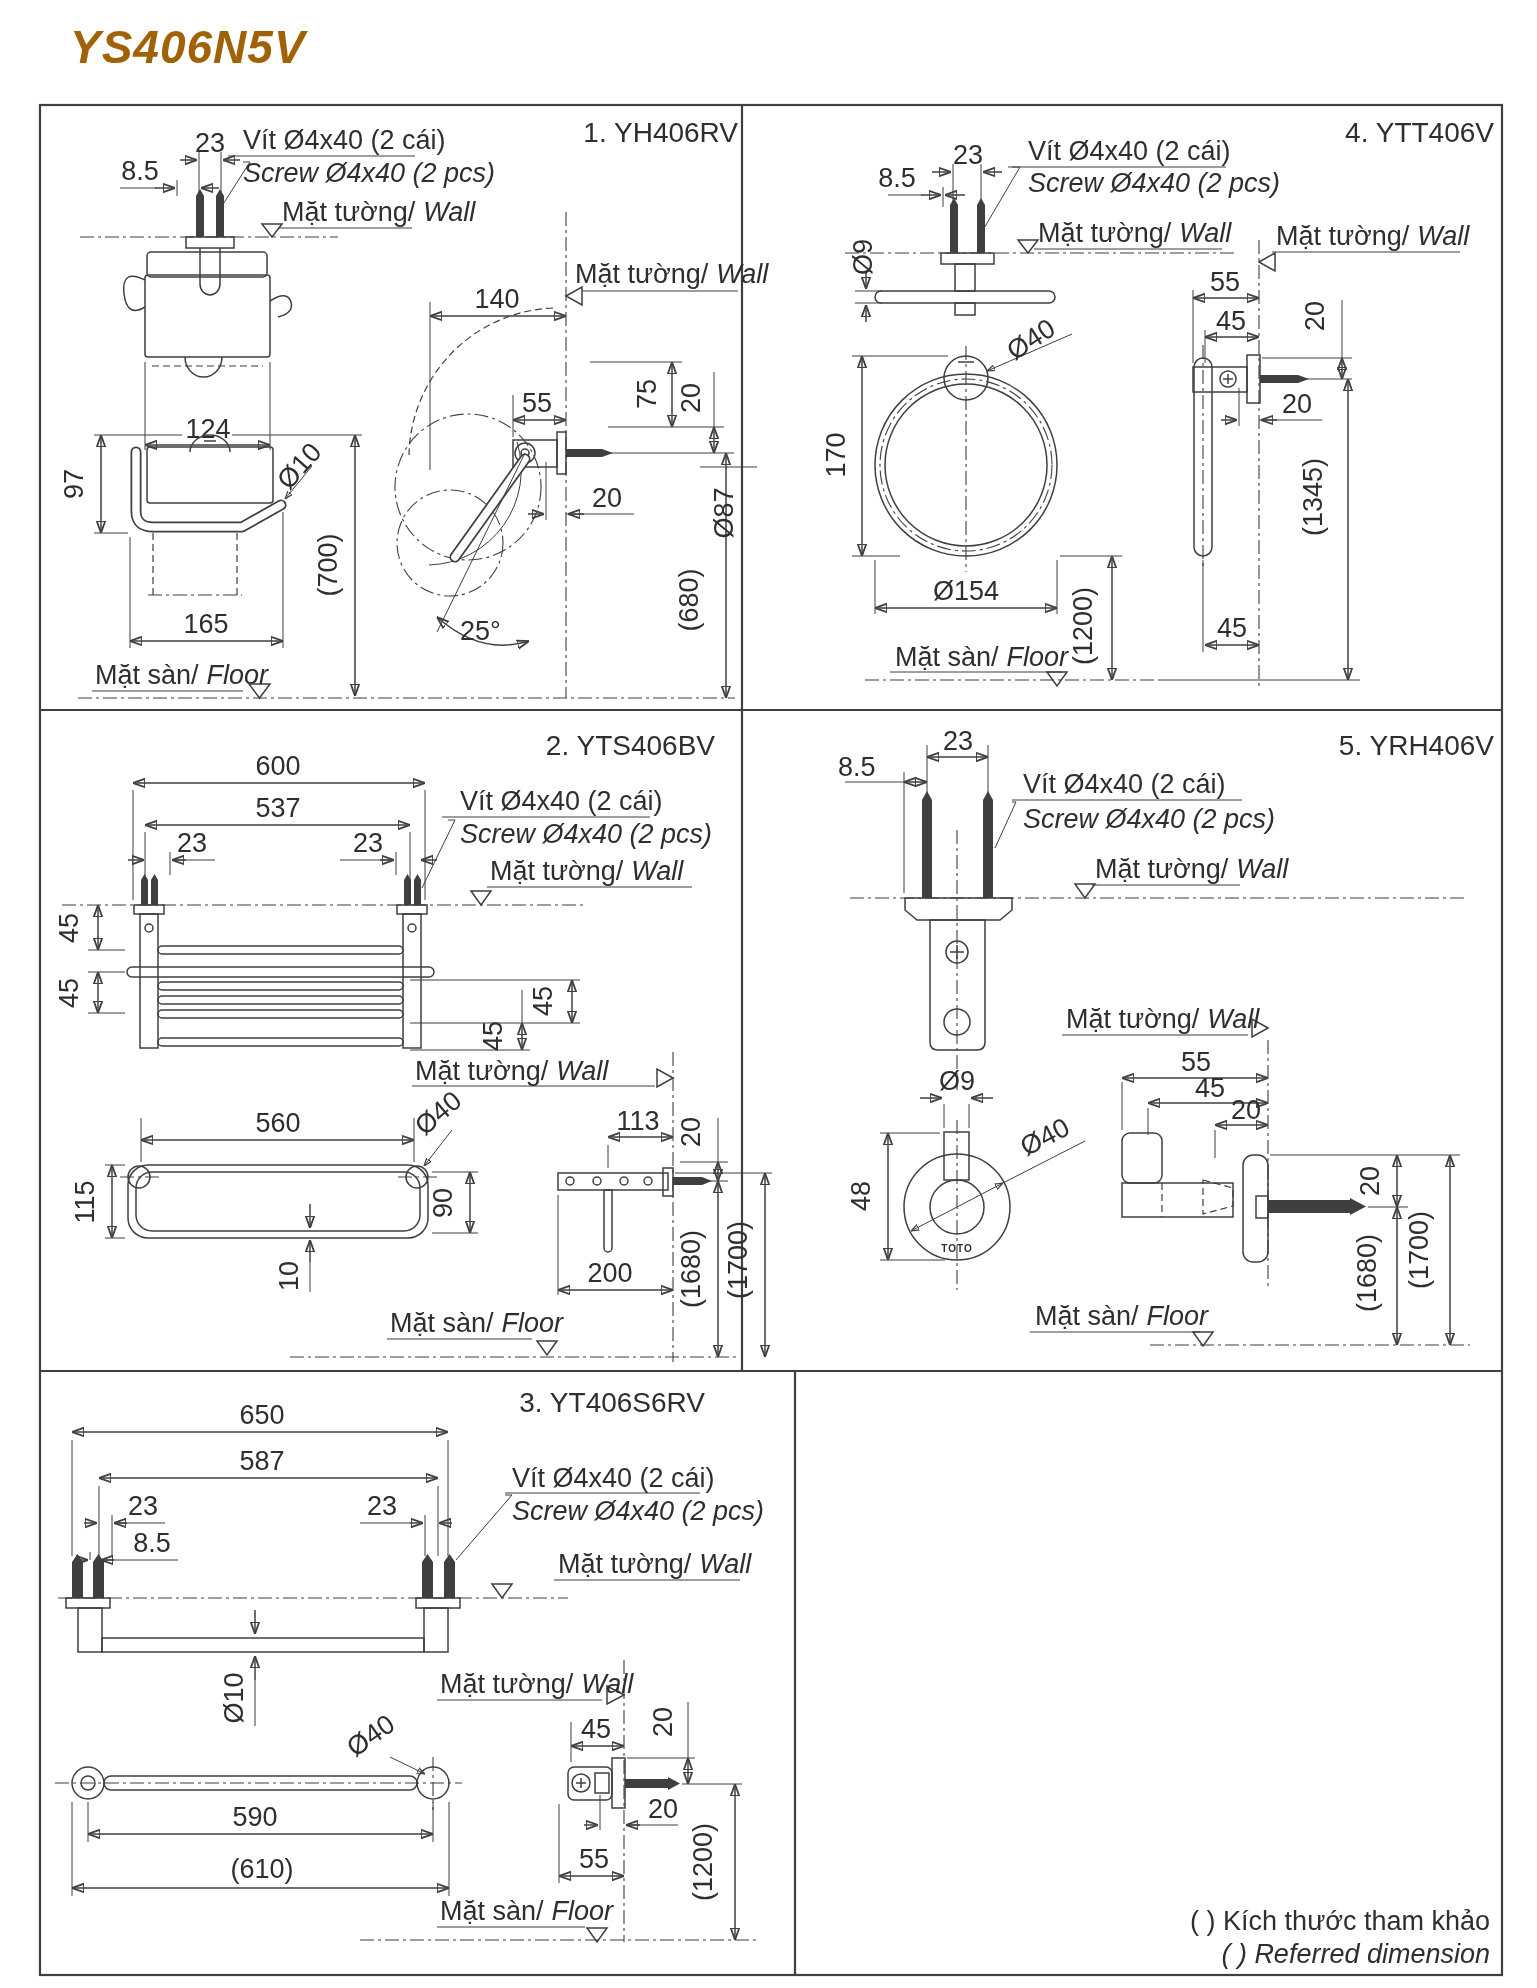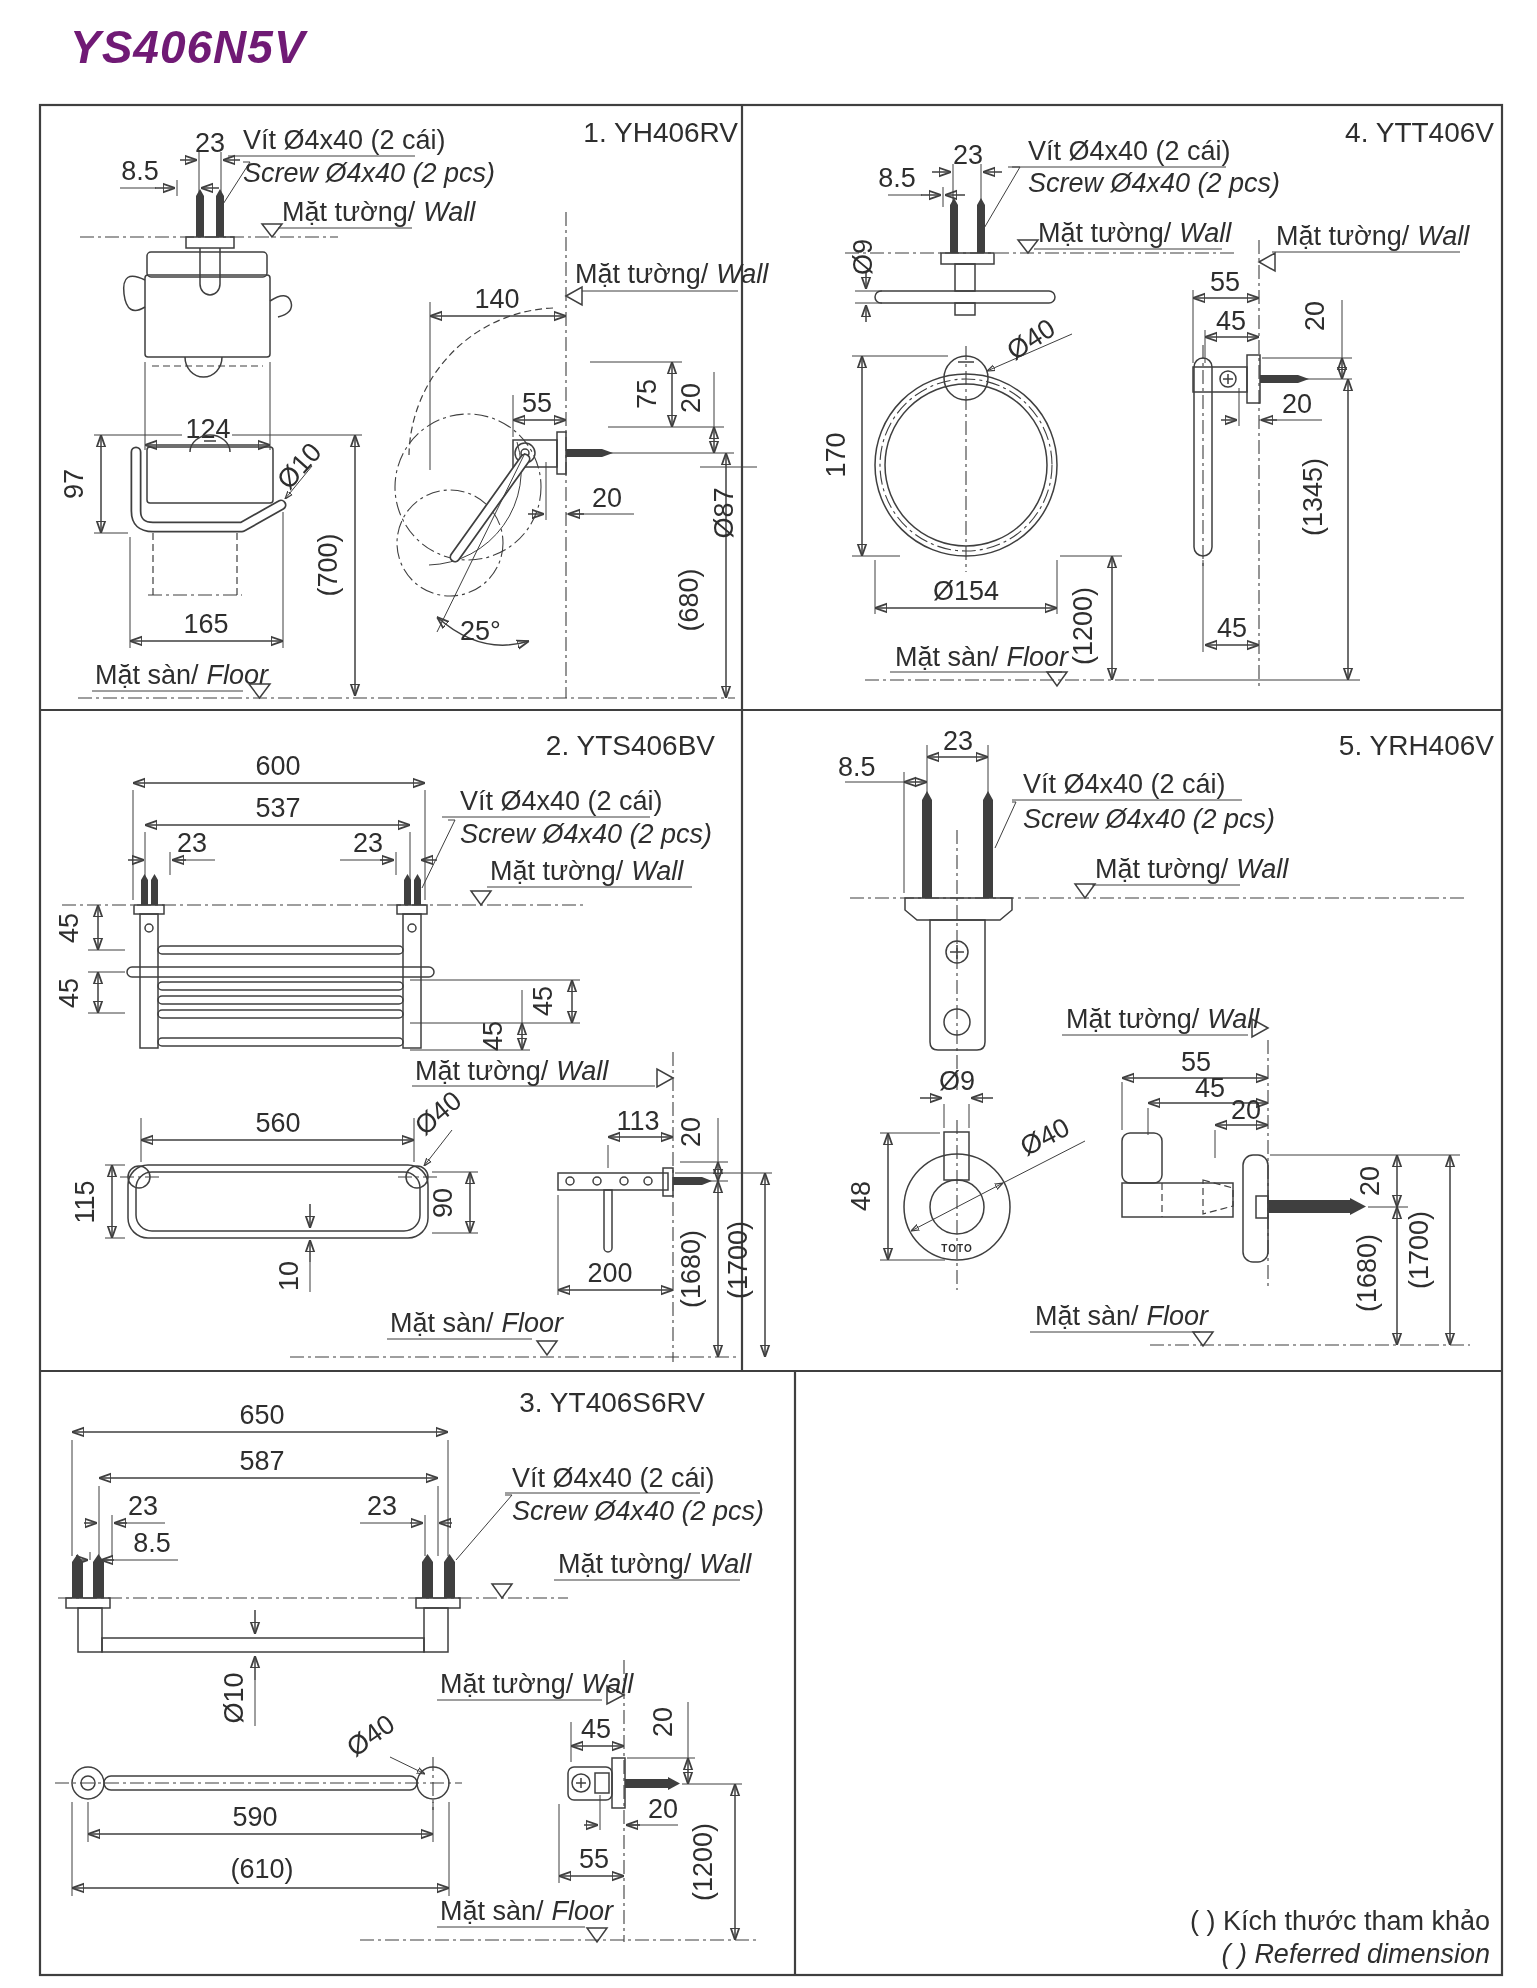--- a/index.html
+++ b/index.html
@@ -1,17 +1,17 @@
 <!DOCTYPE html>
 <html><head>
 <meta charset="utf-8">
 <style>
   html,body{margin:0;padding:0;background:#fff}
   #page{position:relative;width:1537px;height:1988px;background:#fff;font-family:"Liberation Sans",sans-serif;overflow:hidden}
-  #doc-title{position:absolute;left:70px;top:20px;font:italic bold 46px "Liberation Sans",sans-serif;color:#701a75;letter-spacing:1px}
+  #doc-title{position:absolute;left:70px;top:20px;font:italic bold 46px "Liberation Sans",sans-serif;color:#a16207;letter-spacing:1px}
   svg line,svg path,svg rect,svg circle,svg ellipse,svg polyline{stroke:#3f3f3f;stroke-width:1.5;fill:none}
   svg .f{fill:#3f3f3f;stroke:none}
   svg .cl{stroke-dasharray:14 4 3 4;stroke-width:1.1}
   svg .dsh{stroke-dasharray:7 4;stroke-width:1.2}
   svg .thin{stroke-width:1}
   svg .bd{stroke-width:2.2}
   svg .tube{stroke-width:11;stroke-linecap:round;stroke-linejoin:round}
   svg .tubei{stroke:#fff;stroke-width:7.5;stroke-linecap:round;stroke-linejoin:round}
   svg text{fill:#2e2e2e;stroke:none;font:27px "Liberation Sans",sans-serif}
   svg .ti{font-style:italic}

